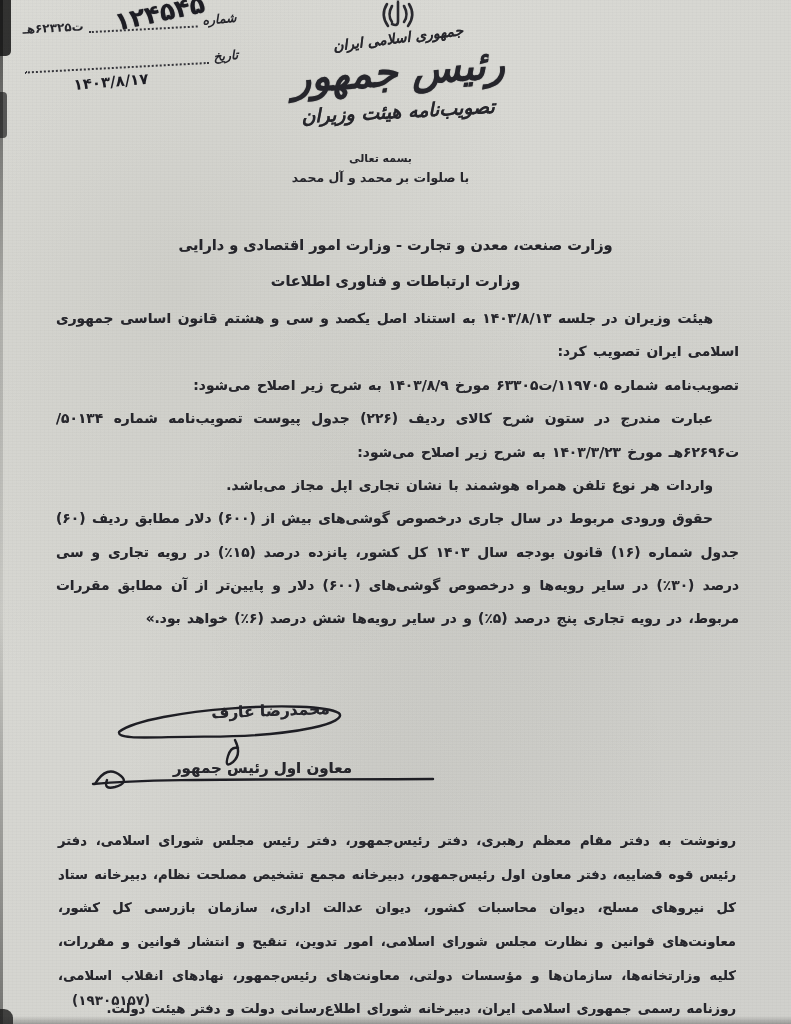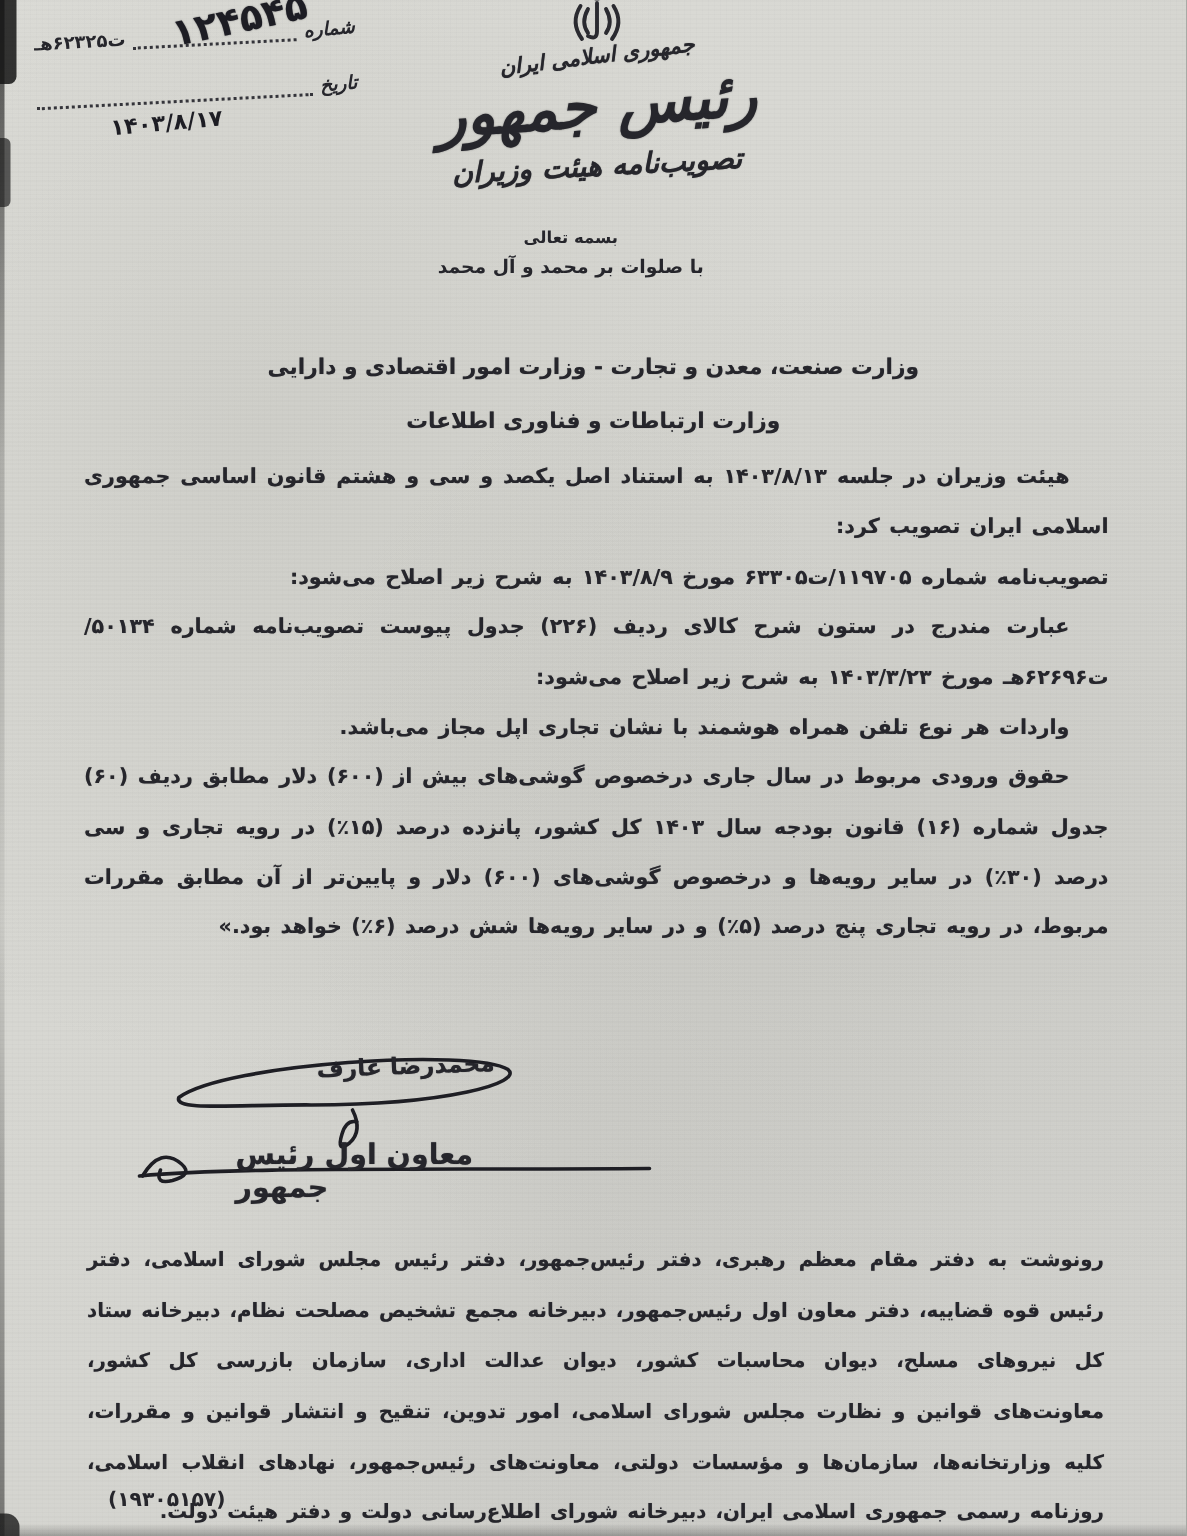--- a/index.html
+++ b/index.html
@@ -63,22 +63,22 @@
   .body-text{position:absolute;top:302px;right:52px;left:56px;direction:rtl;text-align:justify;
     font-size:13.8px;font-weight:600;line-height:2.42;word-spacing:1.5px;
     text-shadow:0 0 .5px rgba(35,35,40,.45);}
   .body-text p{margin:0;text-indent:26px;}
   .body-text p:nth-child(2){text-indent:0;}
 
   
   .signature{position:absolute;top:698px;left:85px;width:365px;height:105px;direction:rtl;}
   .sig-name{position:absolute;top:4px;left:103px;width:165px;text-align:center;font-weight:bold;
     font-size:15.5px;transform:rotate(-2deg);z-index:2;text-shadow:0 0 .6px rgba(25,25,30,.6);}
-  .sig-title{position:absolute;top:61px;left:72px;width:195px;text-align:left;font-weight:bold;
-    font-size:19px;z-index:2;text-shadow:0 0 .6px rgba(25,25,30,.6);}
+  .sig-title{position:absolute;top:61px;left:72px;width:195px;text-align:right;font-weight:bold;
+    font-size:15px;z-index:2;text-shadow:0 0 .6px rgba(25,25,30,.6);}
   .sig-svg{position:absolute;top:0;left:0;z-index:1;}
 
   
   .distribution{position:absolute;top:824px;right:55px;left:58px;direction:rtl;text-align:justify;
     font-size:13.2px;font-weight:bold;line-height:2.55;margin:0;word-spacing:1.5px;
     text-shadow:0 0 .5px rgba(35,35,40,.45);}
 
   .doc-code{position:absolute;top:992px;left:72px;font-size:13.5px;font-weight:bold;direction:ltr;}
 </style>
 </head>

